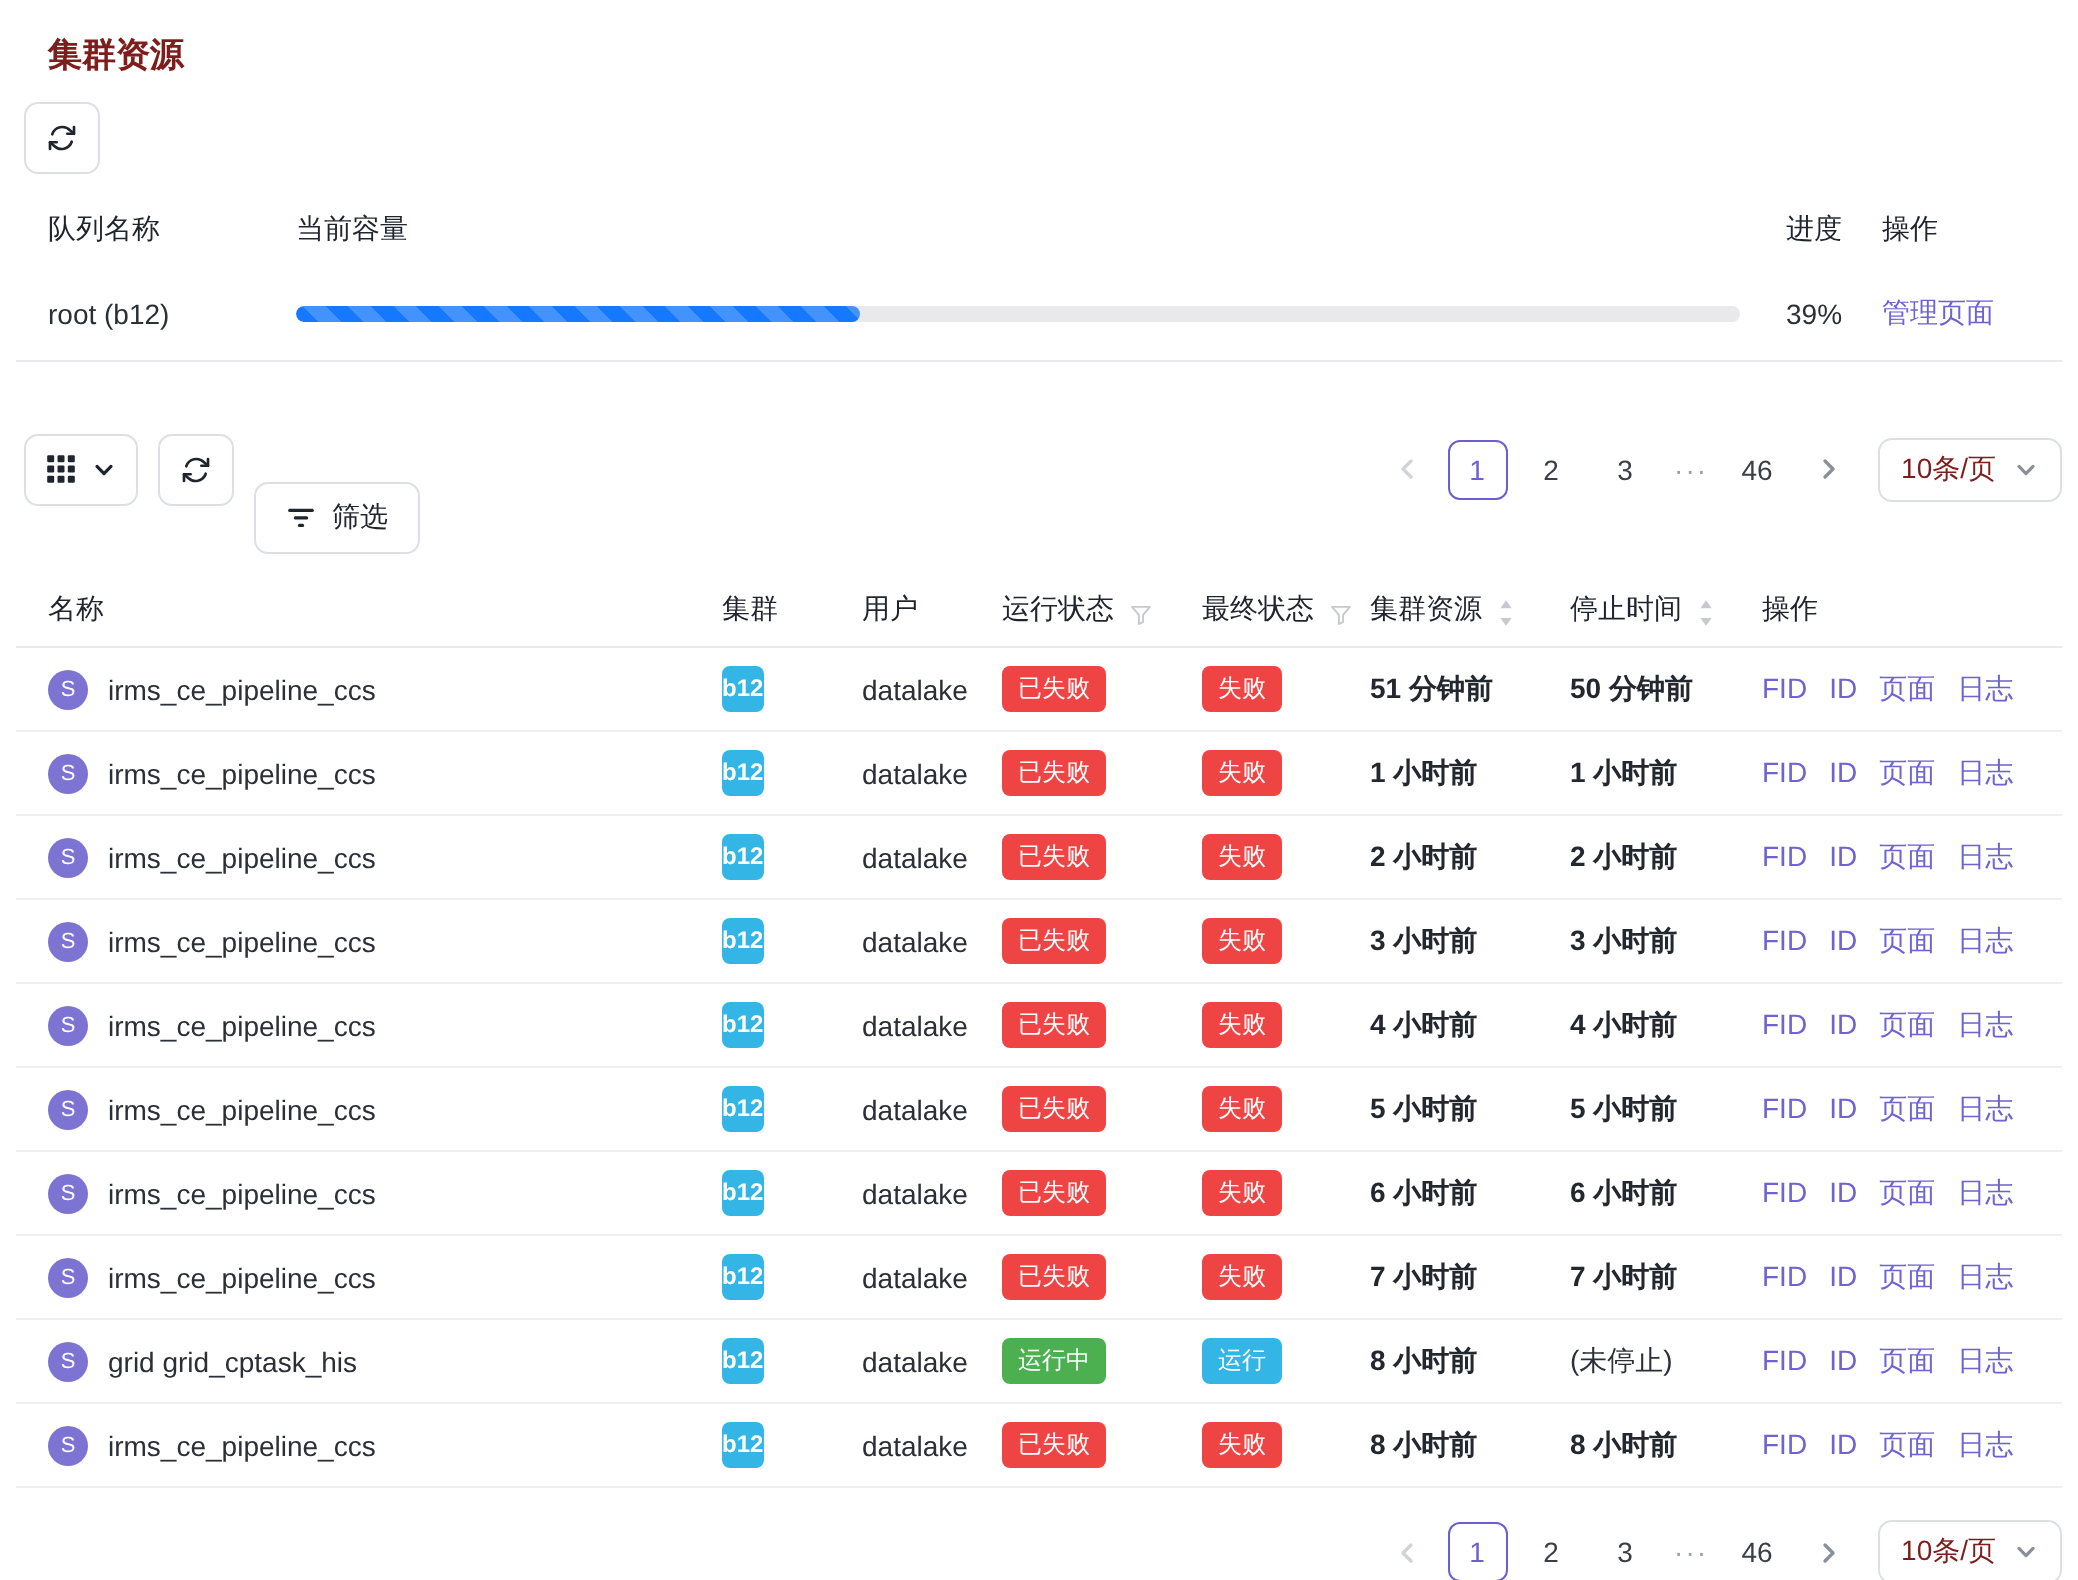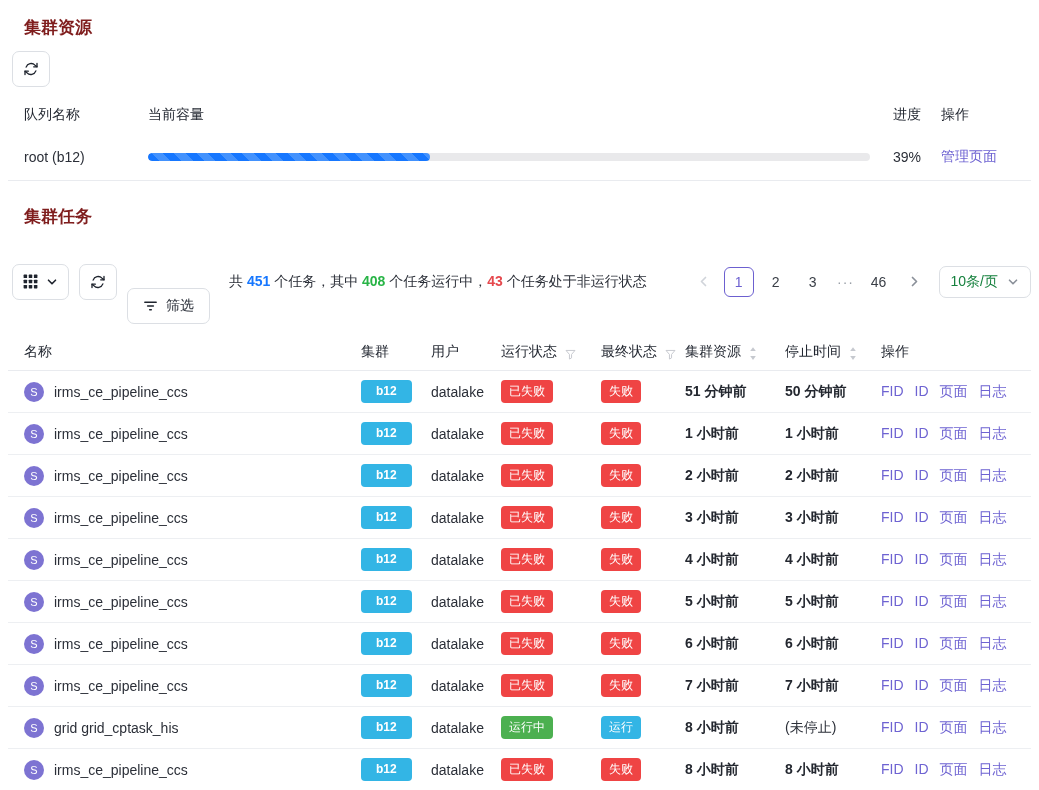--- a/index.html
+++ b/index.html
@@ -48,21 +48,21 @@
   .pg-btn { width: 26px; height: 30px; display: inline-flex; align-items: center; justify-content: center; cursor: pointer; }
   .pg-item {
     min-width: 30px; height: 30px; display: inline-flex; align-items: center; justify-content: center;
     border-radius: 6px; color: #3a3f47; cursor: pointer; border: 1px solid transparent;
   }
   .pg-item.active { border-color: #6c60d0; color: #6c60d0; }
   .pg-ellipsis { color: #9aa0a8; min-width: 22px; text-align: center; letter-spacing: 1px; cursor: pointer; }
   .page-size {
     height: 32px; border: 1px solid #dcdfe4; border-radius: 7px; background: #fff;
     display: inline-flex; align-items: center; gap: 9px; padding: 0 11px; margin-left: 5px;
-    cursor: pointer; color: #15803d;
+    cursor: pointer; color: #7f1d1d;
   }
   .bottom-row { display: flex; margin-top: 16px; }
 
   
   .tasks-table { width: 1023px; border-collapse: collapse; table-layout: fixed; margin-top: 10px; }
   .tasks-table th {
     height: 37px; text-align: left; font-weight: 500; color: #1f242e;
     padding: 0 0 0 8px; border-bottom: 1px solid #e9ebef; white-space: nowrap;
   }
   .tasks-table td {
@@ -75,21 +75,21 @@
     margin-right: 10px; vertical-align: middle; flex: none;
   }
   .name-cell { display: flex; align-items: center; height: 41px; }
   .badge {
     display: inline-block; padding: 3px 8px; border-radius: 4px; color: #fff;
     font-size: 12px; line-height: 1.35;
   }
   .badge.red   { background: #ef4444; }
   .badge.green { background: #4cb050; text-align: center; }
   .badge.cyan  { background: #33b5e5; }
-  .badge.cluster { background: #33b5e5; font-weight: 700; padding: 3px 15px; }
+  .badge.cluster { background: #33b5e5; font-weight: 700; padding: 3px 0; }
   .time { font-weight: 700; color: #23272f; }
   .time.plain { font-weight: 400; color: #2b2f38; }
   .actions-cell { padding-left: 12px !important; }
   .action-link { color: #6e63d2; text-decoration: none; margin-right: 11px; cursor: pointer; }
 
   svg { display: block; }
   .muted-icon { color: #c6c9cf; }
   .chev { color: #8a9099; }
 </style>
 </head>
@@ -173,21 +173,20 @@
             <div class="progress-fill" style="width: 39%;"></div>
           </div>
         </td>
         <td class="pad8">39%</td>
         <td class="pad8"><a class="link">管理页面</a></td>
       </tr>
     </tbody>
   </table>
 
   
-  <h2 class="section-title" style="margin-top:24px">集群任务</h2>
 
   <div class="toolbar">
     <button class="icon-btn">
       <span>
           <svg width="15" height="15" viewBox="0 0 15 15">
             <use href="#i-grid"></use>
           </svg>
         </span>
       <span>
           <svg width="12" height="12" viewBox="0 0 12 12">
@@ -204,21 +203,20 @@
     </button>
     <button class="text-btn">
       <span>
           <svg width="15" height="15" viewBox="0 0 16 16">
             <use href="#i-filter-lines"></use>
           </svg>
         </span>
       <span>筛选</span>
     </button>
 
-    <div class="summary"><span>共 </span><span class="num blue">451</span><span> 个任务，其中 </span><span class="num green">408</span><span> 个任务运行中，</span><span class="num red">43</span><span> 个任务处于非运行状态</span></div>
 
     <div class="pagination">
       <span class="pg-btn" style="color:#d0d4da">
           <svg width="11" height="13" viewBox="0 0 11 13">
             <use href="#i-chevron-left"></use>
           </svg>
         </span>
       <span class="pg-item active">1</span>
       <span class="pg-item">2</span>
       <span class="pg-item">3</span>

